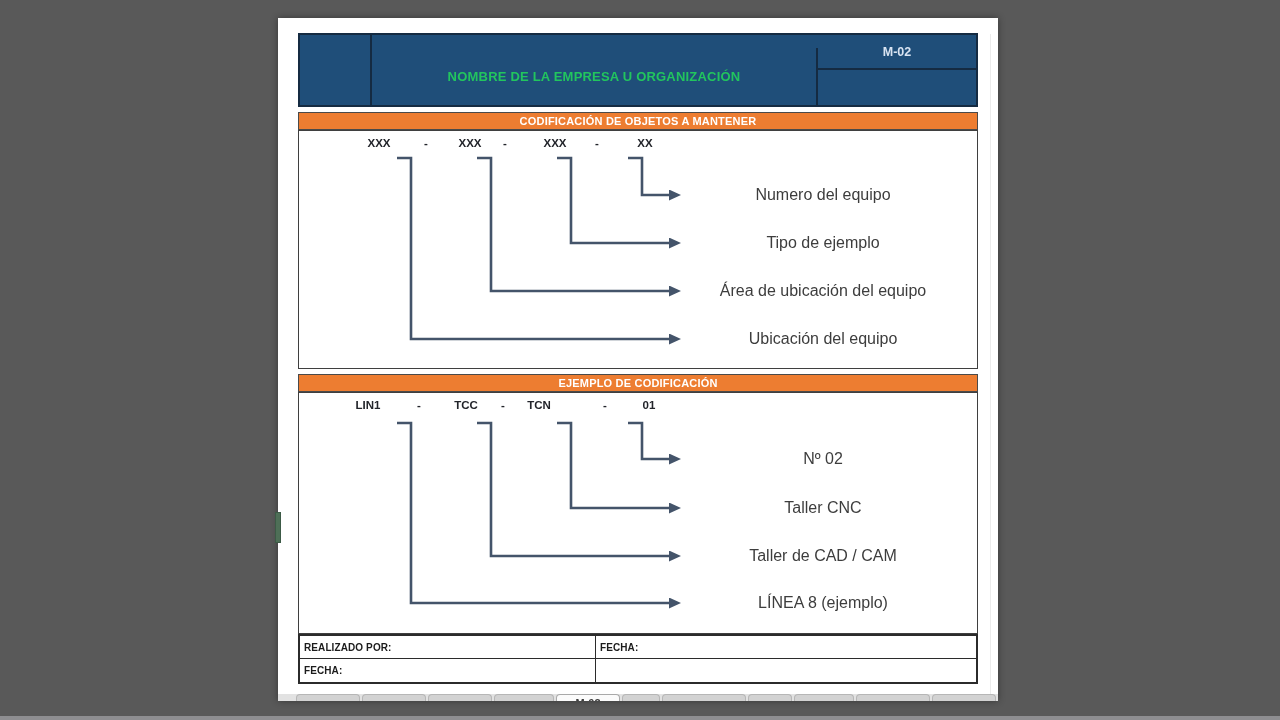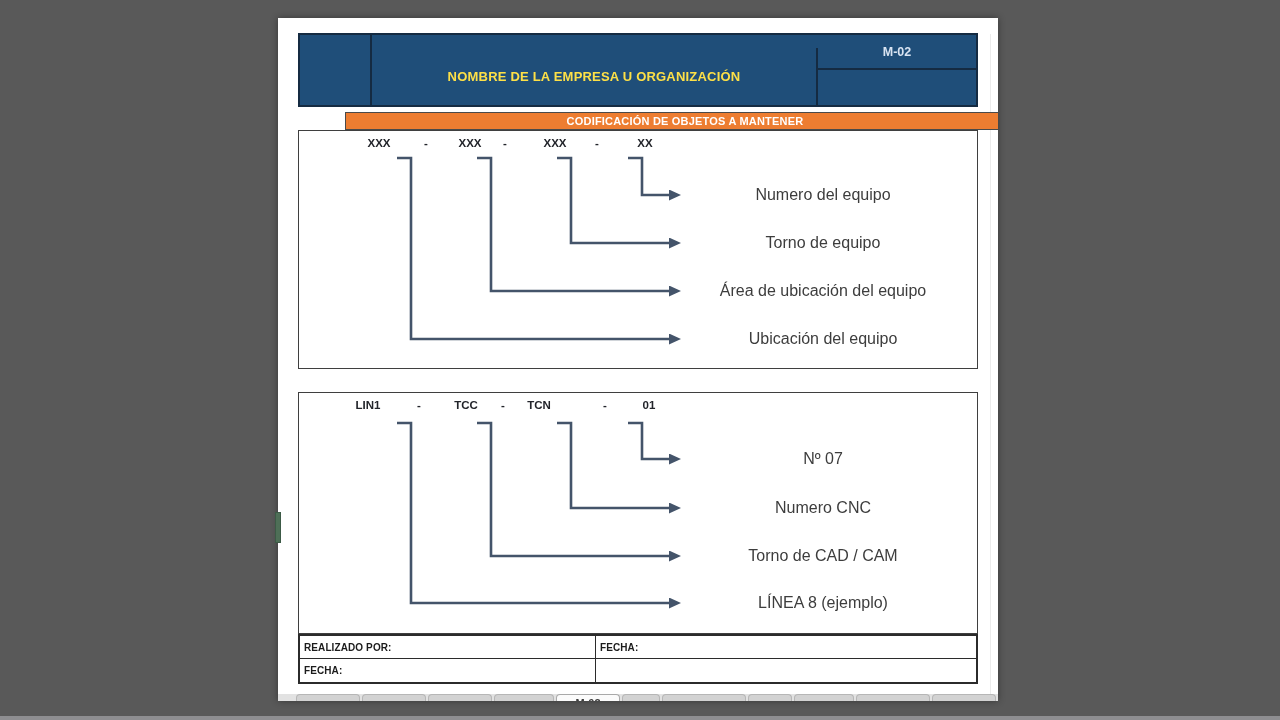--- a/index.html
+++ b/index.html
@@ -21,35 +21,35 @@
   
   .hdr{
     position:absolute;left:20px;top:15px;width:680px;height:74px;
     background:#1F4E79;border:2px solid #152b42;box-sizing:border-box;
     display:grid;grid-template-columns:72px 446px 1fr;grid-template-rows:1fr 1fr;
   }
   .hdr .logo-cell{grid-row:1 / span 2;border-right:2px solid #152b42;}
   .hdr .title-cell{
     grid-row:1 / span 2;border-right:2px solid #152b42;
     display:flex;align-items:center;justify-content:center;
-    color:#fde047;font-size:13px;font-weight:600;letter-spacing:.2px;text-align:right;margin-top:13px;
+    color:#22c55e;font-size:13px;font-weight:600;letter-spacing:.2px;text-align:right;margin-top:13px;
   }
   .hdr .code-cell,.hdr .pagenum-cell{
     display:flex;align-items:center;justify-content:center;
     color:#d9e4f2;font-size:12.5px;font-weight:700;
   }
   .hdr .code-cell{border-bottom:2px solid #152b42;}
   
   .banner{
     position:absolute;left:20px;width:680px;height:18px;
     background:#ED7D31;border:1px solid #4a4a4a;box-sizing:border-box;
     display:flex;align-items:center;justify-content:center;
     color:#ffffff;font-size:11px;font-weight:700;letter-spacing:.2px;
   }
-  .banner1{top:94px;margin-left:47px;}
+  .banner1{top:94px;}
   .banner2{top:356px;}
   
   .diagram{
     position:absolute;left:20px;width:680px;background:#ffffff;
     border:1px solid #3f3f3f;box-sizing:border-box;padding-left:36px;
   }
   .diagram1{top:112px;height:239px;}
   .diagram2{top:374px;height:242px;text-align:right;}
   .diagram svg{position:absolute;left:0;top:0;}
   .tok{
@@ -117,25 +117,26 @@
           <polygon points="0,0 12,5.5 0,11" fill="#44546A"></polygon>
         </marker>
       </defs>
       <polyline points="329,27 343,27 343,64 370,64" fill="none" stroke="#44546A" stroke-width="2.6" marker-end="url(#ah1)"></polyline>
       <polyline points="258,27 272,27 272,112 370,112" fill="none" stroke="#44546A" stroke-width="2.6" marker-end="url(#ah1)"></polyline>
       <polyline points="178,27 192,27 192,160 370,160" fill="none" stroke="#44546A" stroke-width="2.6" marker-end="url(#ah1)"></polyline>
       <polyline points="98,27 112,27 112,208 370,208" fill="none" stroke="#44546A" stroke-width="2.6" marker-end="url(#ah1)"></polyline>
     </svg>
 
     <div class="dlabel" style="top:64px">Numero del equipo</div>
-    <div class="dlabel" style="top:112px">Torno de equipo</div>
+    <div class="dlabel" style="top:112px">Tipo de ejemplo</div>
     <div class="dlabel" style="top:160px">Área de ubicación del equipo</div>
     <div class="dlabel" style="top:208px">Ubicación del equipo</div>
   </div>
 
+  <div class="banner banner2">EJEMPLO DE CODIFICACIÓN</div>
 
   <div class="diagram diagram2">
     <span class="tok" style="left:69px">LIN1</span>
     <span class="tok" style="left:120px">-</span>
     <span class="tok" style="left:167px">TCC</span>
     <span class="tok" style="left:204px">-</span>
     <span class="tok" style="left:240px">TCN</span>
     <span class="tok" style="left:306px">-</span>
     <span class="tok" style="left:350px">01</span>
 
@@ -144,23 +145,23 @@
         <marker id="ah2" markerUnits="userSpaceOnUse" markerWidth="12" markerHeight="11" refX="0" refY="5.5" orient="auto">
           <polygon points="0,0 12,5.5 0,11" fill="#44546A"></polygon>
         </marker>
       </defs>
       <polyline points="329,30 343,30 343,66 370,66" fill="none" stroke="#44546A" stroke-width="2.6" marker-end="url(#ah2)"></polyline>
       <polyline points="258,30 272,30 272,115 370,115" fill="none" stroke="#44546A" stroke-width="2.6" marker-end="url(#ah2)"></polyline>
       <polyline points="178,30 192,30 192,163 370,163" fill="none" stroke="#44546A" stroke-width="2.6" marker-end="url(#ah2)"></polyline>
       <polyline points="98,30 112,30 112,210 370,210" fill="none" stroke="#44546A" stroke-width="2.6" marker-end="url(#ah2)"></polyline>
     </svg>
 
-    <div class="dlabel" style="top:66px">Nº 07</div>
-    <div class="dlabel" style="top:115px">Numero CNC</div>
-    <div class="dlabel" style="top:163px">Torno de CAD / CAM</div>
+    <div class="dlabel" style="top:66px">Nº 02</div>
+    <div class="dlabel" style="top:115px">Taller CNC</div>
+    <div class="dlabel" style="top:163px">Taller de CAD / CAM</div>
     <div class="dlabel" style="top:210px">LÍNEA 8 (ejemplo)</div>
   </div>
 
   <div class="signoff">
     <div class="cell">REALIZADO POR:</div>
     <div class="cell">FECHA:</div>
     <div class="cell">FECHA:</div>
   </div>
 
   <div class="tabstrip">

